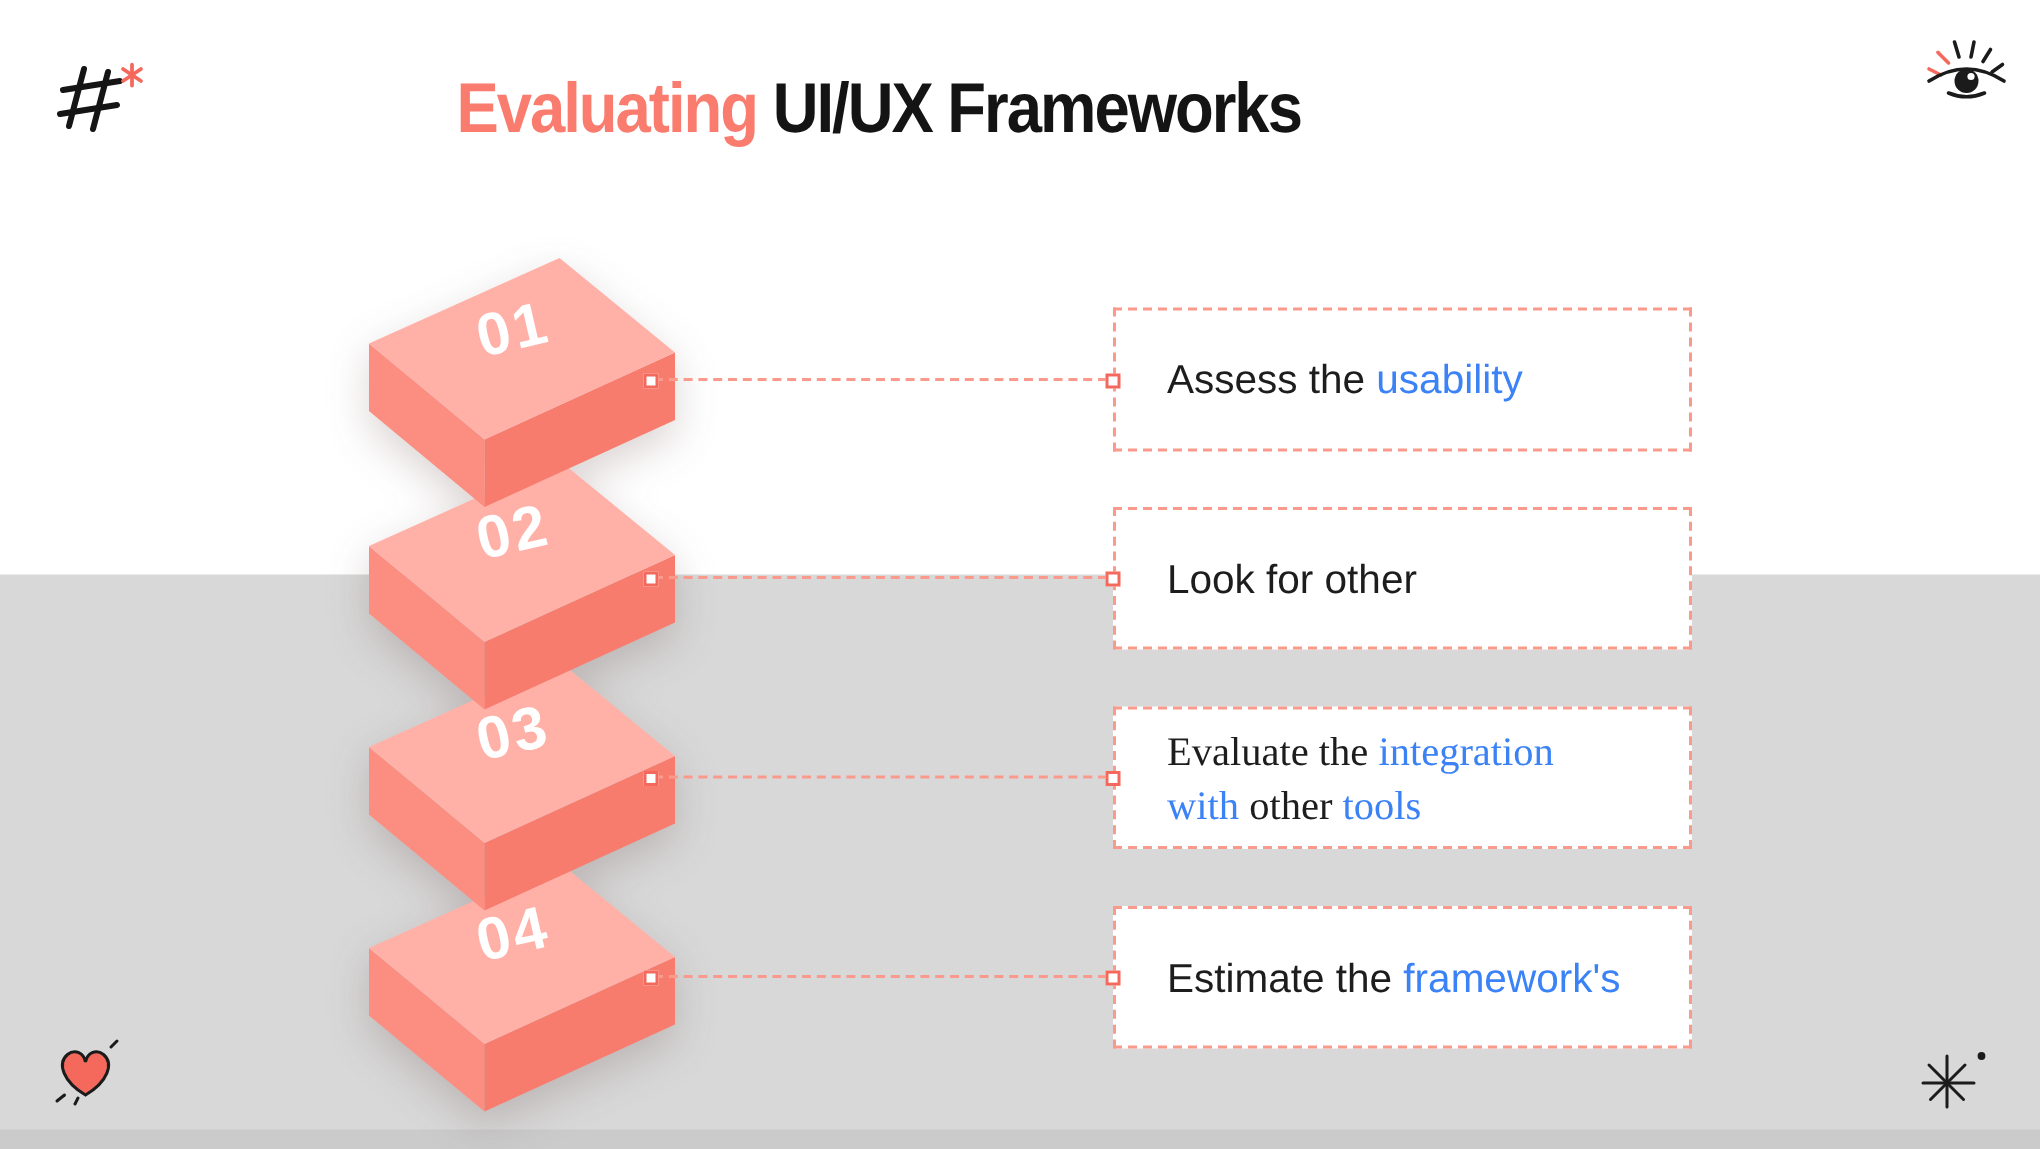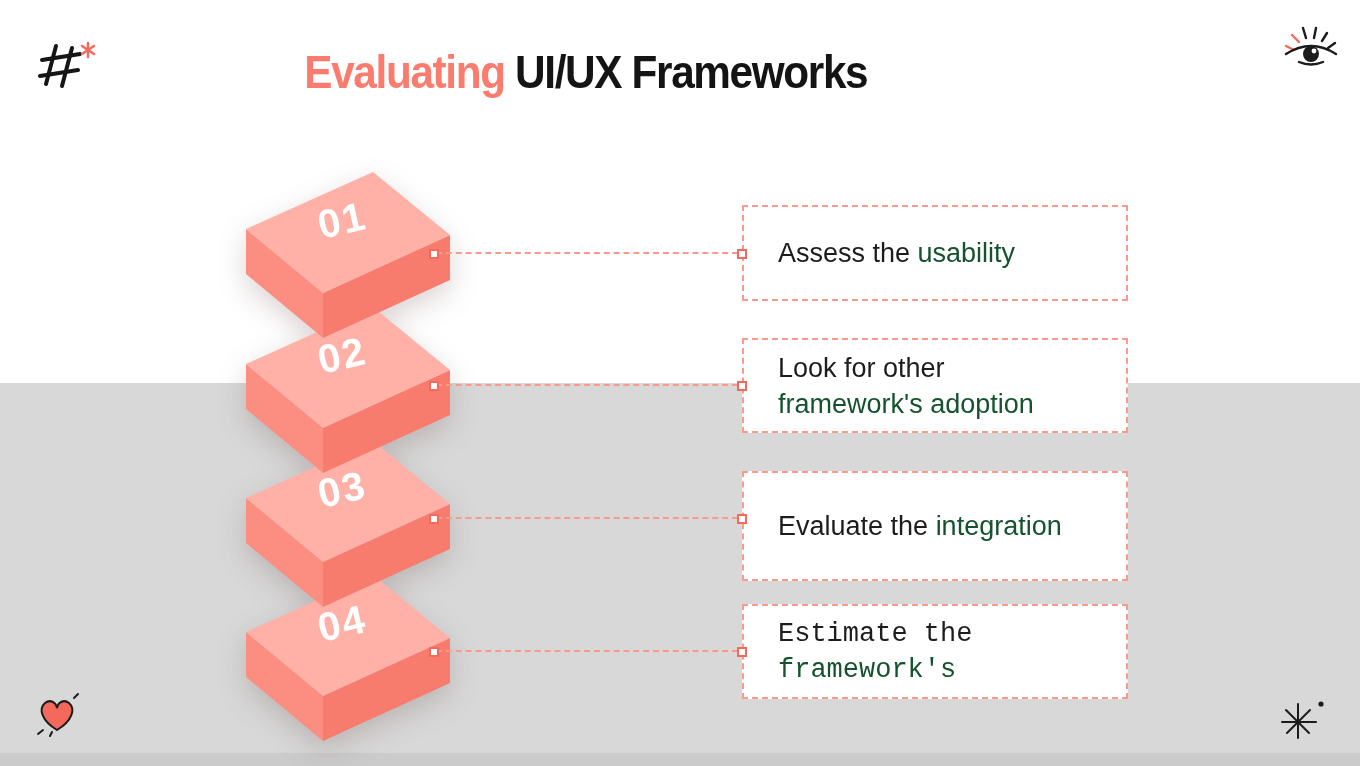--- a/index.html
+++ b/index.html
@@ -19,25 +19,25 @@
 
   .boxes{position:absolute;left:241px;top:160px;filter:drop-shadow(0 10px 14px rgba(90,60,55,.22));}
   .box-num{font-family:"Liberation Sans",sans-serif;font-weight:700;}
 
   .card{
     position:absolute;left:742px;width:386px;background:#ffffff;
     border:2px dashed #f99a8c;box-sizing:border-box;
     display:flex;flex-direction:column;justify-content:center;
     padding-left:34px;font-size:27px;line-height:36px;color:#1d1d1d;font-weight:500;
   }
-  .card .accent{color:#14532d;}
+  .card .accent{color:#3b82f6;}
   .card-1{top:205px;height:96px;}
   .card-2{top:338px;height:95px;}
-  .card-3{top:471px;height:110px;}
-  .card-4{top:604px;height:95px;font-family:Liberation Mono, monospace;}
+  .card-3{top:471px;height:95px;font-family:Liberation Serif, serif;}
+  .card-4{top:604px;height:95px;}
 
   .connector{position:absolute;left:429px;width:318px;height:10px;}
   .connector .line{position:absolute;left:7px;right:9px;top:3px;border-top:2px dashed #f99a8c;}
   .connector .sq{
     position:absolute;top:0;width:10px;height:10px;box-sizing:border-box;
     background:#ffffff;border:2px solid #f4695c;
   }
   .connector .sq-left{left:0;}
   .connector .sq-right{right:0;}
   .conn-1{top:249px;}
@@ -93,25 +93,25 @@
       <text class="box-num" transform="translate(101,48) rotate(-13)" text-anchor="middle" dominant-baseline="central" font-size="40" letter-spacing="2" fill="#ffffff">01</text>
     </g>
   </svg>
 
   <div class="card card-1">
     <div><span>Assess the </span><span class="accent">usability</span></div>
   </div>
 
   <div class="card card-2">
     <div><span>Look for other</span></div>
-    <div><span class="accent">framework's adoption</span></div>
   </div>
 
   <div class="card card-3">
     <div><span>Evaluate the </span><span class="accent">integration</span></div>
+    <div><span class="accent">with</span><span> other </span><span class="accent">tools</span></div>
   </div>
 
   <div class="card card-4">
     <div><span>Estimate the </span><span class="accent">framework's</span></div>
   </div>
 
   <div class="connector conn-1">
     <span class="line"></span>
     <span class="sq sq-left"></span>
     <span class="sq sq-right"></span>

